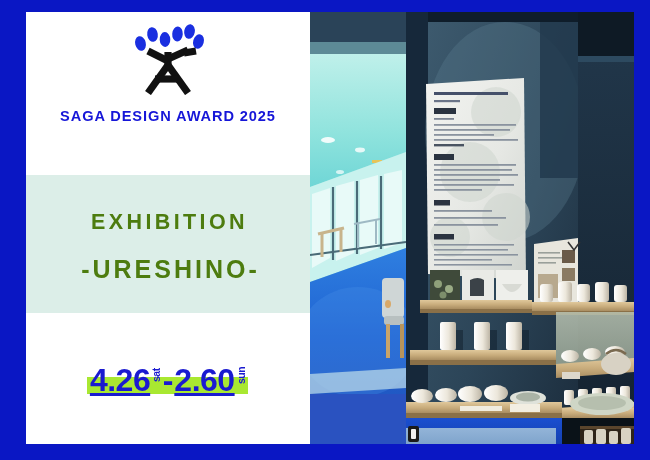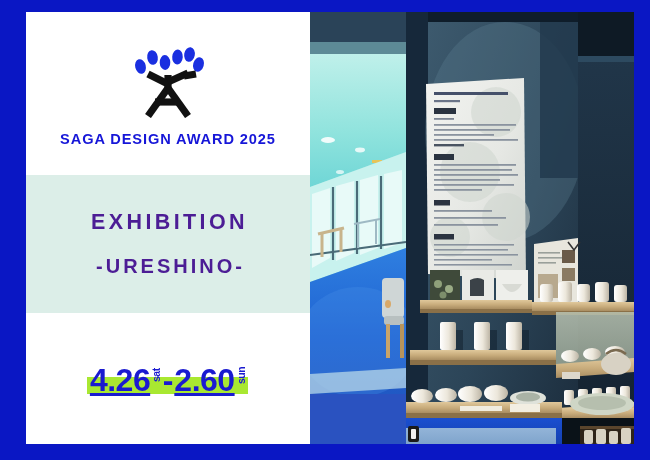--- a/index.html
+++ b/index.html
@@ -33,21 +33,21 @@
   
   #mint-band {
     position: absolute;
     left: 0; top: 163px;
     width: 284px; height: 138px;
     background: #dceee8;
   }
   
   #logo-block {
     position: absolute;
-    left: 0; top: 32px;
+    left: 0; top: 9px;
     width: 284px;
     text-align: center;
   }
   #logo-mark {
     width: 84px; height: 74px;
     margin: 0 auto 13px auto;
     display: block;
   }
   #logo-wordmark {
     font-size: 14.6px;
@@ -57,32 +57,32 @@
     white-space: nowrap;
   }
   
   #exhibition-block {
     position: absolute;
     left: 0; top: 198px;
     width: 284px;
     text-align: center;
   }
   .exh-line {
-    color: #4c1d95;
+    color: #4d7c0f;
     font-weight: bold;
     white-space: nowrap;
   }
   #exh-title {
     font-size: 21.5px;
     letter-spacing: 3.4px;
     margin-bottom: 20px;
     padding-left: 3px;
   }
   #exh-subtitle {
-    font-size: 20px;
+    font-size: 25px;
     letter-spacing: 3.0px;
     padding-left: 5px;
   }
   
   #dates-block {
     position: absolute;
     left: 0; top: 352px;
     width: 284px;
     text-align: center;
   }

